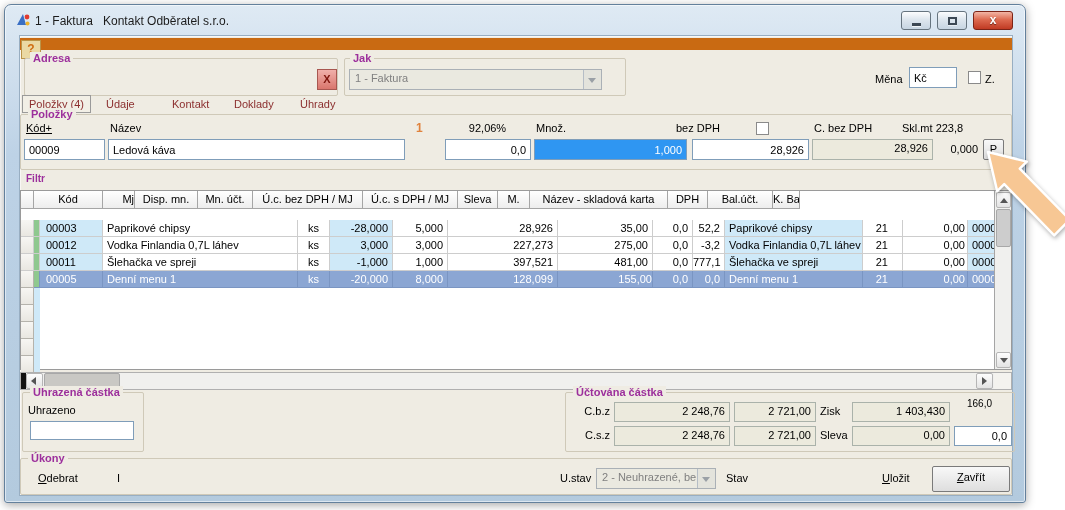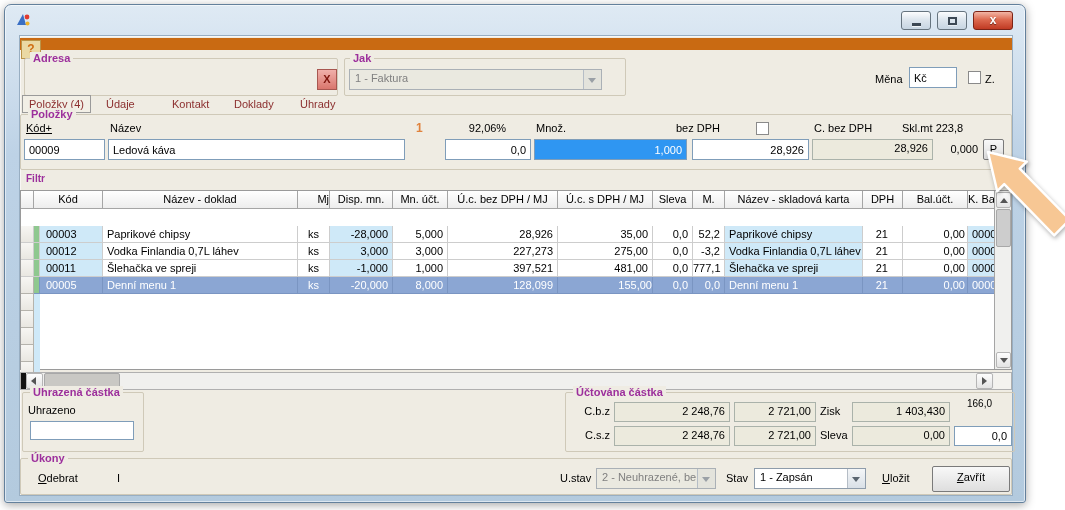--- a/index.html
+++ b/index.html
@@ -56,21 +56,21 @@
   .tab.active { border:1px solid #9a9a9a; background:#f2efe6; padding:2px 6px; }
 
   .ul-first { display:inline-block; }
   .ul-first::first-letter { text-decoration:underline; }
 
   
   .grid-wrap { position:absolute; left:0; top:154px; width:992px; height:180px; border:1px solid #9a9a9a; background:#fff; }
   .grid-head { position:absolute; left:0; top:0; height:18px; display:flex; }
   .hcell { height:18px; border-right:1px solid #a5a5a5; border-bottom:1px solid #a5a5a5;
     background:linear-gradient(#ffffff,#ededed); text-align:center; line-height:17px; overflow:hidden; white-space:nowrap; }
-  .grid-body { position:absolute; left:0; top:35px; width:974px; height:160px; overflow:hidden; }
+  .grid-body { position:absolute; left:0; top:29px; width:974px; height:160px; overflow:hidden; }
   .trow { display:flex; height:17px; }
   .tcell { height:17px; line-height:16px; white-space:nowrap; overflow:hidden; background:#fff; }
   .trow.data .tcell { border-right:1px solid #cdcdcd; border-bottom:1px solid #cdcdcd; }
   .tcell.sel-col { background:linear-gradient(#f7f6f3,#e9e7e1); border:1px solid #b5b3ac; border-top:none; border-left:none; }
   .trow.empty .tcell { background:transparent; border:none; }
   .trow.empty .tcell.sel-col { background:linear-gradient(#f7f6f3,#e9e7e1); border:1px solid #b5b3ac; border-top:none; border-left:none; }
   .tcell.green { background:#8fc88f; }
   .trow.empty .tcell.green { background:#cfe9f8; }
   .tcell.shade { background:#cfe9f8; }
   .trow.selected .tcell { background:#8ba6d3; color:#fff; border-color:#7a95c2; }
@@ -111,20 +111,21 @@
 
 <div class="stage">
   <div class="window">
 
     <div class="titlebar">
       <svg class="app-icon" viewBox="0 0 16 16">
         <polygon points="2,13 8,2 11,13" fill="#3a6fc4"></polygon>
         <circle cx="12" cy="5" r="2.4" fill="#e03a2f"></circle>
         <circle cx="12.5" cy="11.5" r="2" fill="#f0b32a"></circle>
       </svg>
+      <span class="title-text">1 - Faktura   Kontakt Odběratel s.r.o.</span>
       <div class="winbtn min">
           <div class="glyph-min"></div>
         </div>
       <div class="winbtn max">
           <div class="glyph-max"></div>
         </div>
       <div class="winbtn close"><span>x</span></div>
     </div>
 
     <div class="client">
@@ -178,21 +179,20 @@
       <div class="disfield" style="left:792px;top:103px;width:121px;">28,926</div>
       <span class="plain-num" style="left:916px;top:107px;width:42px;">0,000</span>
       <div class="push-btn" style="left:963px;top:103px;width:21px;height:21px;line-height:19px;"><span>P</span></div>
 
       <span class="lbl purple" style="left:6px;top:137px;font-size:10px;">Filtr</span>
 
       <div class="grid-wrap">
         <div class="grid-head" id="grid-head">
             <div class="hcell" style="width: 13px;"></div>
             <div class="hcell" style="width: 69px;">Kód</div>
-            <div class="hcell" style="width: 195px;">Název - doklad</div>
             <div class="hcell" style="width: 32px; text-align: right;">Mj</div>
             <div class="hcell" style="width: 63px;">Disp. mn.</div>
             <div class="hcell" style="width: 55px;">Mn. účt.</div>
             <div class="hcell" style="width: 110px;">Ú.c. bez DPH / MJ</div>
             <div class="hcell" style="width: 95px;">Ú.c. s DPH / MJ</div>
             <div class="hcell" style="width: 40px;">Sleva</div>
             <div class="hcell" style="width: 32px;">M.</div>
             <div class="hcell" style="width: 138px;">Název - skladová karta</div>
             <div class="hcell" style="width: 40px;">DPH</div>
             <div class="hcell" style="width: 65px;">Bal.účt.</div>
@@ -418,26 +418,20 @@
       <span class="flat-act ul-first" style="left:18px;top:436px;">Odebrat</span>
       <span class="lbl" style="left:97px;top:436px;">I</span>
       <span class="lbl" style="left:540px;top:436px;">U.stav</span>
       <div class="combo dis" style="left:576px;top:432px;width:120px;">
         <span>2 - Neuhrazené, be:</span>
         <span class="arrow-seg">
             <span class="arr"></span>
           </span>
       </div>
       <span class="lbl" style="left:706px;top:436px;">Stav</span>
-      <div class="combo" style="left:734px;top:432px;width:112px;">
-        <span>1 - Zapsán</span>
-        <span class="arrow-seg">
-            <span class="arr"></span>
-          </span>
-      </div>
       <span class="flat-act ul-first" style="left:862px;top:436px;">Uložit</span>
       <div class="push-btn" style="left:912px;top:430px;width:78px;"><span class="ul-first">Zavřít</span></div>
     </div>
   </div>
 
   <svg class="annot" viewBox="0 0 1065 510">
     <polygon points="988,152 1026.8,161.6 1019.8,168.6 1069.8,219.7 1054.2,235.3 1004.2,184.2 997.2,191.2" fill="#f7c794" stroke="#ffffff" stroke-width="2.5" stroke-linejoin="round" style="filter:drop-shadow(1px 2px 2px rgba(0,0,0,0.30));"></polygon>
   </svg>
 </div>
 

